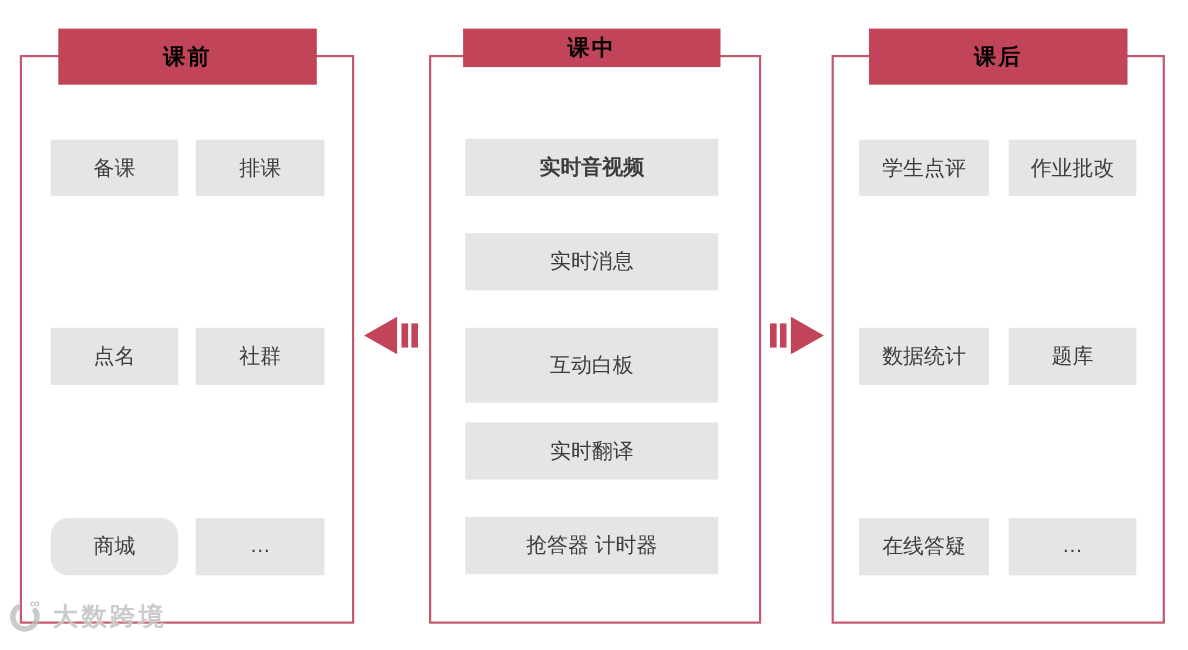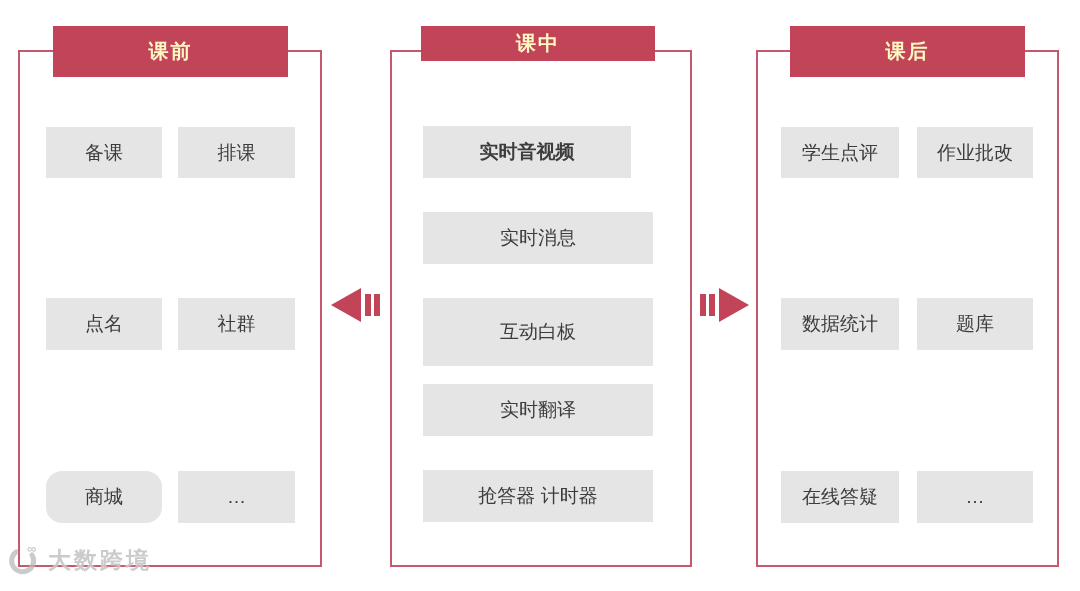--- a/index.html
+++ b/index.html
@@ -18,21 +18,21 @@
   .panel {
     position: absolute;
     border: 2px solid #c4586c;
     background: transparent;
     box-sizing: border-box;
   }
   .panel-header {
     position: absolute;
     background: #c2descent;
     background: #c24458;
-    color: #fef9c3;
+    color: #000000;
     font-size: 20px;
     font-weight: 700;
     letter-spacing: 2px;
     display: flex;
     align-items: center;
     justify-content: center;
     z-index: 3;
   }
   .cell {
     position: absolute;
@@ -80,21 +80,21 @@
   <div class="cell" style="left:178px; top:127px; width:117px; height:51px;">排课</div>
   <div class="cell" style="left:46px; top:298px; width:116px; height:52px;">点名</div>
   <div class="cell" style="left:178px; top:298px; width:117px; height:52px;">社群</div>
   <div class="cell" style="left:46px; top:471px; width:116px; height:52px;border-radius:16px;">商城</div>
   <div class="cell" style="left:178px; top:471px; width:117px; height:52px;">…</div>
 
   <div class="panel" style="left:390px; top:50px; width:302px; height:517px;"></div>
   <div class="panel-header" style="left:421px; top:26px; width:234px; height:35px;">
     <span>课中</span>
   </div>
-  <div class="cell bold" style="left:423px; top:126px; width:208px; height:52px;">实时音视频</div>
+  <div class="cell bold" style="left:423px; top:126px; width:230px; height:52px;">实时音视频</div>
   <div class="cell" style="left:423px; top:212px; width:230px; height:52px;">实时消息</div>
   <div class="cell" style="left:423px; top:298px; width:230px; height:68px;">互动白板</div>
   <div class="cell" style="left:423px; top:384px; width:230px; height:52px;">实时翻译</div>
   <div class="cell" style="left:423px; top:470px; width:230px; height:52px;">抢答器 计时器</div>
 
   <div class="panel" style="left:756px; top:50px; width:303px; height:517px;"></div>
   <div class="panel-header" style="left:790px; top:26px; width:235px; height:51px;">
     <span>课后</span>
   </div>
   <div class="cell" style="left:781px; top:127px; width:118px; height:51px;">学生点评</div>

